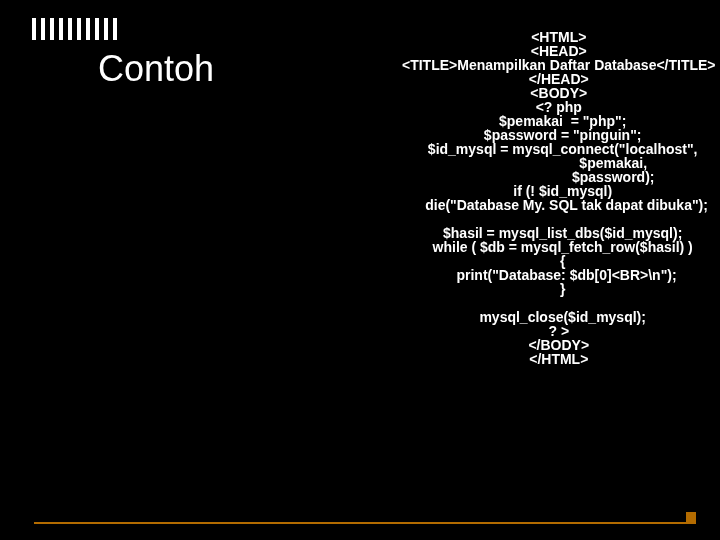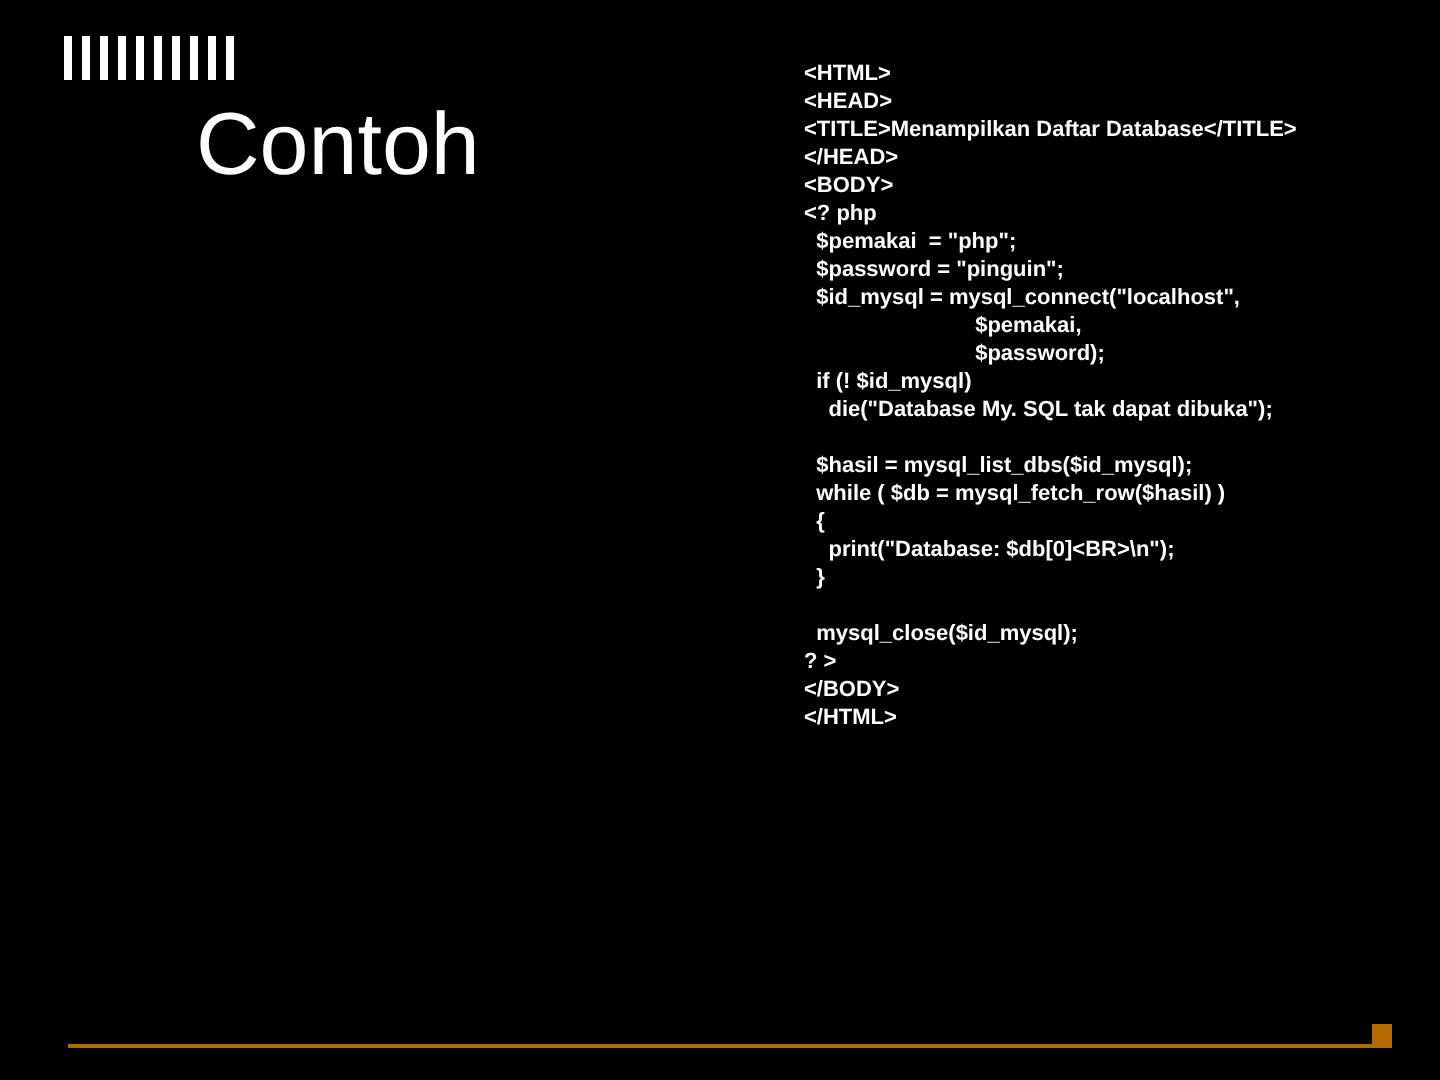--- a/index.html
+++ b/index.html
@@ -28,33 +28,34 @@
     display: block;
     width: 4px;
     height: 22px;
     background: #fff;
   }
   .title {
     position: absolute;
     top: 48px;
     left: 98px;
     color: #fff;
-    font-size: 44px;
+    font-size: 36px;
     font-weight: 400;
   }
   .code {
     position: absolute;
     top: 30px;
     left: 402px;
     color: #fff;
     font-family: Arial, Helvetica, sans-serif;
-    font-size: 11px;
+    font-size: 14px;
     line-height: 14px;
     font-weight: bold;
     white-space: pre;
+    text-align: center;
   }
   .bottom-rule {
     position: absolute;
     left: 34px;
     right: 24px;
     bottom: 16px;
     height: 2px;
     background: #b36b00;
   }
   .corner {

